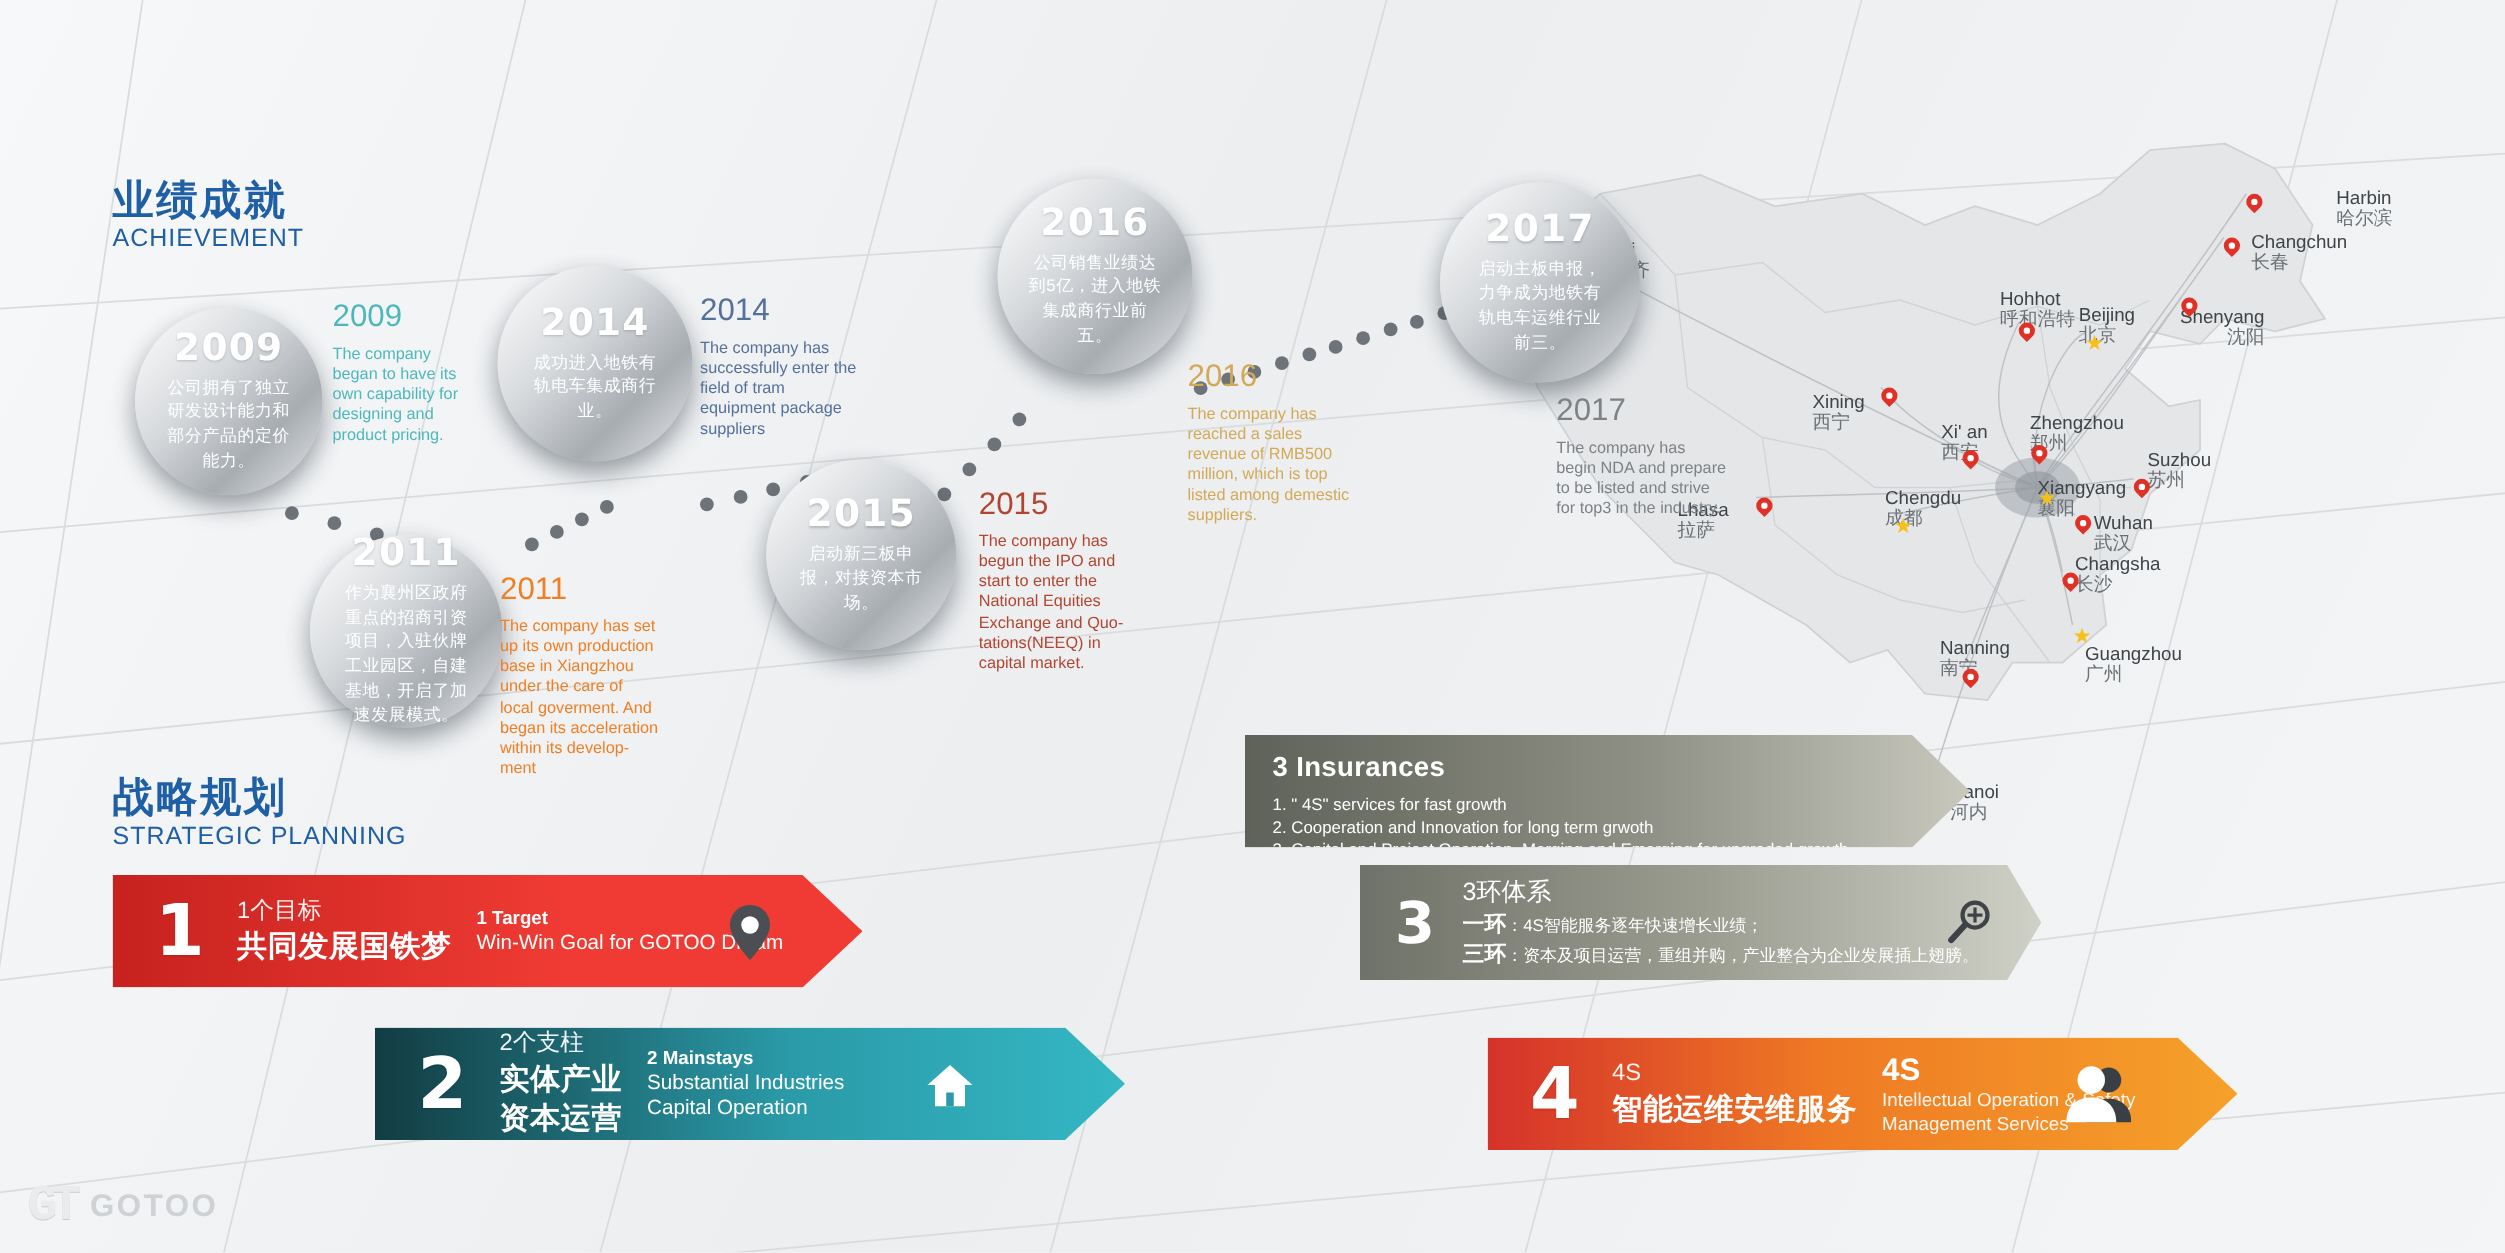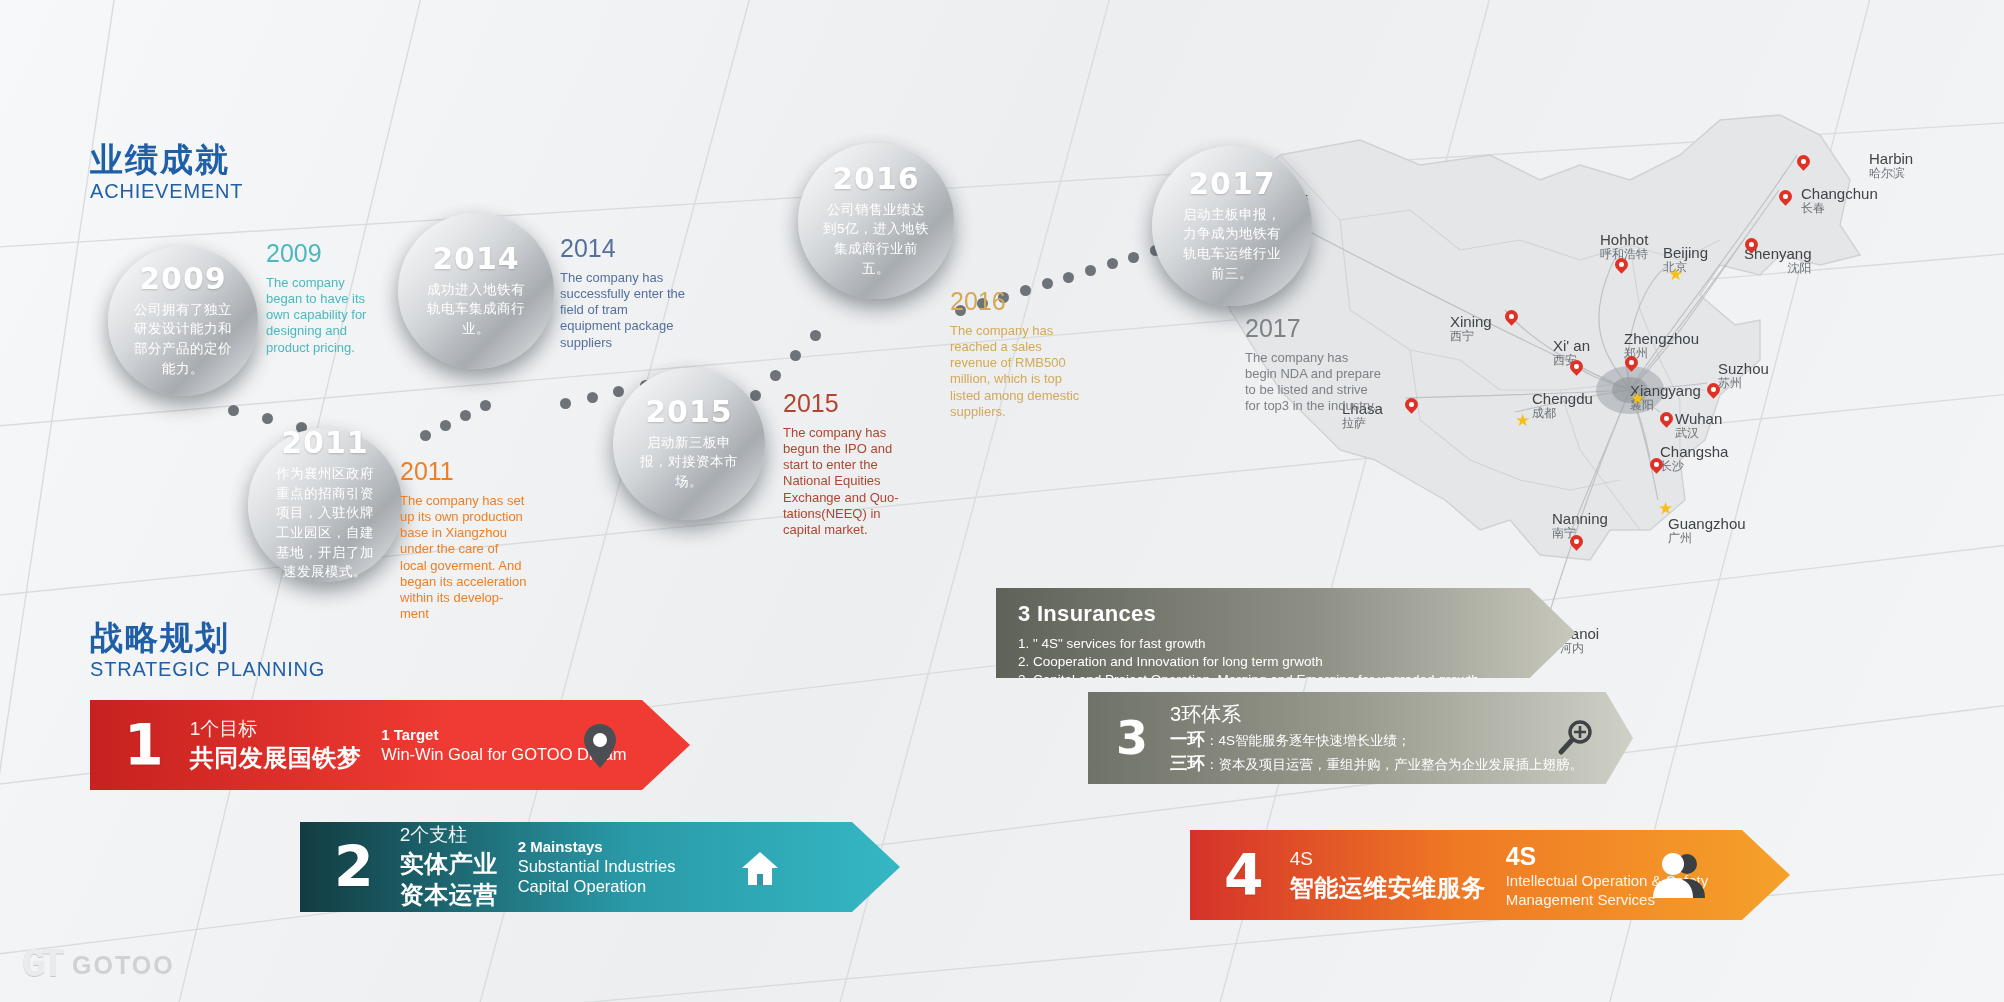--- a/index.html
+++ b/index.html
@@ -42,21 +42,21 @@
   .tl-text .desc{font-size:13px;line-height:1.25;}
 
   
   .dots{position:absolute;z-index:5;pointer-events:none;}
   .dot{position:absolute;width:11px;height:11px;border-radius:50%;background:#6d7378;}
 
   
   .map-wrap{position:absolute;left:1160px;top:60px;width:830px;height:720px;z-index:2;}
   .map-wrap svg{width:100%;height:100%;display:block;}
   .city{position:absolute;z-index:4;font-size:15px;color:#3f4448;white-space:nowrap;}
-  .city .cn{font-size:12px;color:#6a7075;display:block;line-height:1.15;font-family:Liberation Serif, serif;}
+  .city .cn{font-size:15px;color:#6a7075;display:block;line-height:1.15;font-family:Liberation Serif, serif;}
   .pin{position:absolute;z-index:4;width:13px;height:18px;}
   .pin::before{content:"";position:absolute;left:0;top:0;width:13px;height:13px;border-radius:50% 50% 50% 0;
      transform:rotate(-45deg);background:#e03127;}
   .pin::after{content:"";position:absolute;left:4.2px;top:4.2px;width:4.6px;height:4.6px;border-radius:50%;background:#fff;}
   .star{position:absolute;z-index:4;color:#f5c116;font-size:17px;line-height:1;}
 
   
   .banner{position:absolute;z-index:9;display:flex;align-items:center;color:#fff;box-sizing:border-box;}
   .bignum{font-size:57px;font-weight:bold;font-family:"DejaVu Sans",sans-serif;line-height:1;
      margin-left:34px;margin-right:26px;text-shadow:0 1px 2px rgba(0,0,0,.15);}
@@ -165,21 +165,21 @@
         <div class="city" style="left: 100px; top: 132px;"><span>Urumqi</span><span class="cn">乌鲁木齐</span></div>
         <div class="pin" style="left: 78px; top: 135px;"></div>
         <div class="city" style="left: 290px; top: 253px;"><span>Xining</span><span class="cn">西宁</span></div>
         <div class="pin" style="left: 345px; top: 250px;"></div>
         <div class="city" style="left: 393px; top: 277px;"><span>Xi'  an</span><span class="cn">西安</span></div>
         <div class="pin" style="left: 410px; top: 300px;"></div>
         <div class="city" style="left: 464px; top: 270px;"><span>Zhengzhou</span><span class="cn">郑州</span></div>
         <div class="pin" style="left: 465px; top: 296px;"></div>
         <div class="city" style="left: 558px; top: 300px;"><span>Suzhou</span><span class="cn">苏州</span></div>
         <div class="pin" style="left: 547px; top: 323px;"></div>
-        <div class="city" style="left: 348px; top: 330px; margin-left: 24px;"><span>Chengdu</span><span class="cn">成都</span></div>
+        <div class="city" style="left: 348px; top: 330px;"><span>Chengdu</span><span class="cn">成都</span></div>
         <div class="star" style="left: 355px; top: 352px;">★</div>
         <div class="city" style="left: 182px; top: 340px;"><span>Lhasa</span><span class="cn">拉萨</span></div>
         <div class="pin" style="left: 245px; top: 338px;"></div>
         <div class="city" style="left: 470px; top: 322px;"><span>Xiangyang</span><span class="cn">襄阳</span></div>
         <div class="star" style="left: 470px; top: 330px;">★</div>
         <div class="city" style="left: 515px; top: 350px;"><span>Wuhan</span><span class="cn">武汉</span></div>
         <div class="pin" style="left: 500px; top: 352px;"></div>
         <div class="city" style="left: 500px; top: 383px;"><span>Changsha</span><span class="cn">长沙</span></div>
         <div class="pin" style="left: 490px; top: 398px;"></div>
         <div class="city" style="left: 508px; top: 455px;"><span>Guangzhou</span><span class="cn">广州</span></div>

